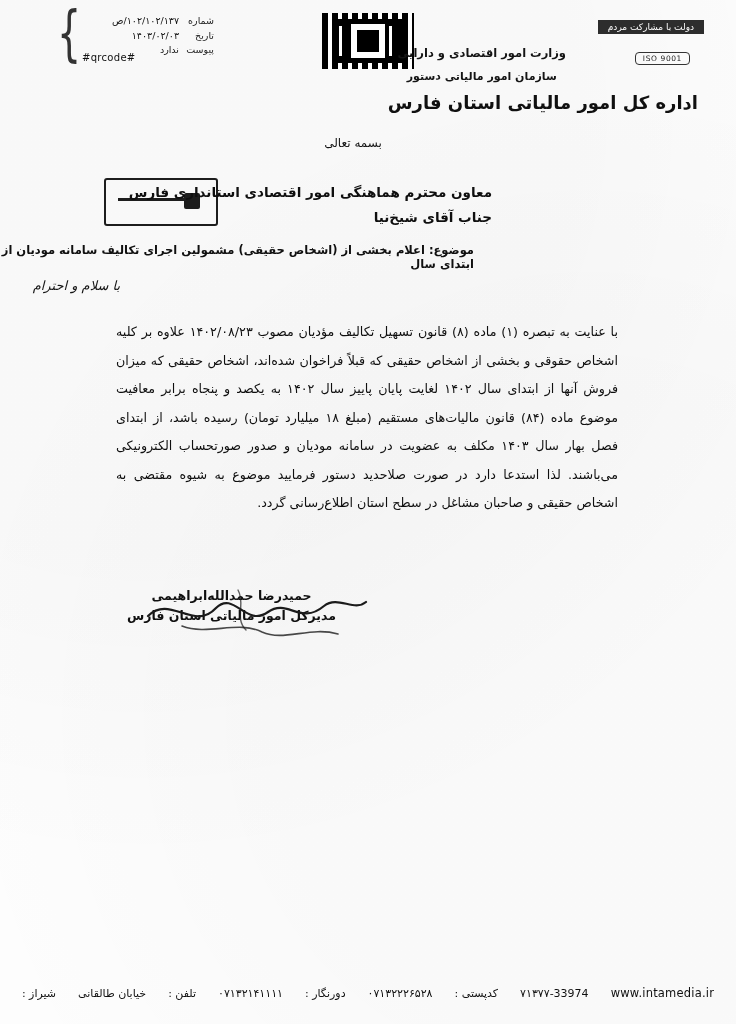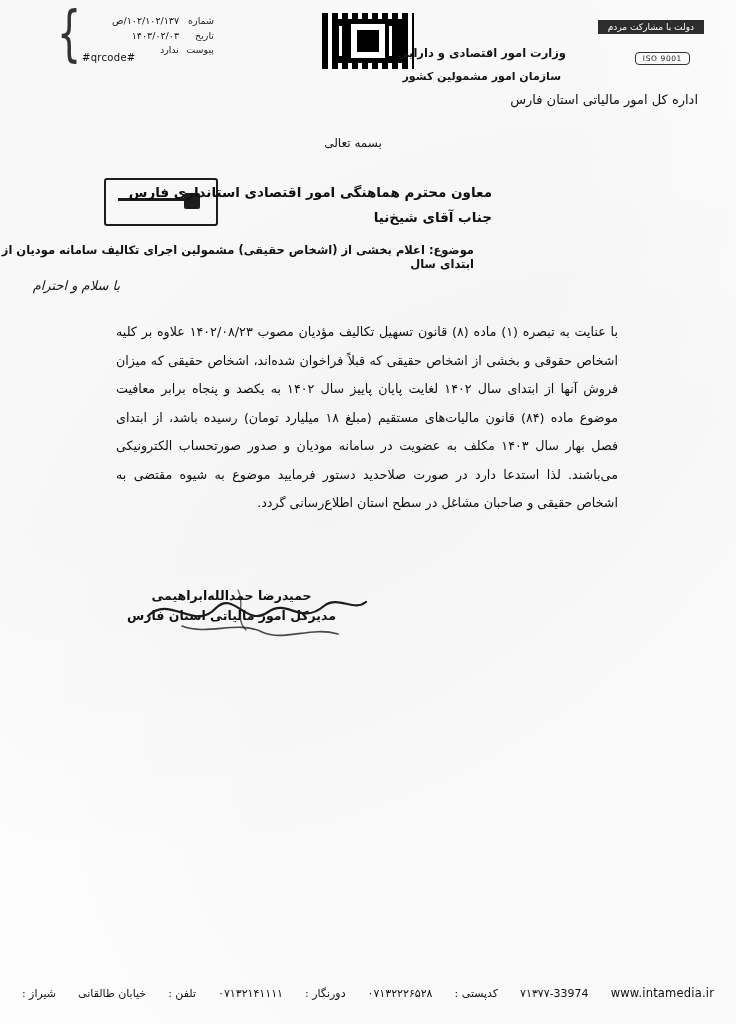--- a/index.html
+++ b/index.html
@@ -159,22 +159,22 @@
     border: 1px solid #333;
     border-radius: 4px;
     padding: 1px 7px;
     letter-spacing: 0.6px;
   }
 
   .office-title {
     position: absolute;
     top: 92px;
     right: 38px;
-    font-size: 13px;
-    font-weight: normal;
+    font-size: 18px;
+    font-weight: bold;
     color: #101010;
     letter-spacing: 0.2px;
   }
 
   
   .besmellah {
     position: absolute;
     top: 136px;
     right: 0;
     left: 0;
@@ -332,21 +332,21 @@
     </div>
 
     <div class="qrcode">#qrcode#</div>
 
     <div class="hdr-center">
       <div class="emblem"></div>
     </div>
 
     <div class="hdr-right-block">
       <div class="hdr-org1">وزارت امور اقتصادی و دارایی</div>
-      <div class="hdr-org2">سازمان امور مشمولین کشور</div>
+      <div class="hdr-org2">سازمان امور مالیاتی دستور</div>
     </div>
 
     <div class="hdr-slogan">دولت با مشارکت مردم</div>
     <div class="hdr-iso">ISO 9001</div>
   </div>
 
   <div class="office-title">اداره کل امور مالیاتی استان فارس</div>
 
   <div class="besmellah">بسمه تعالی</div>
 

